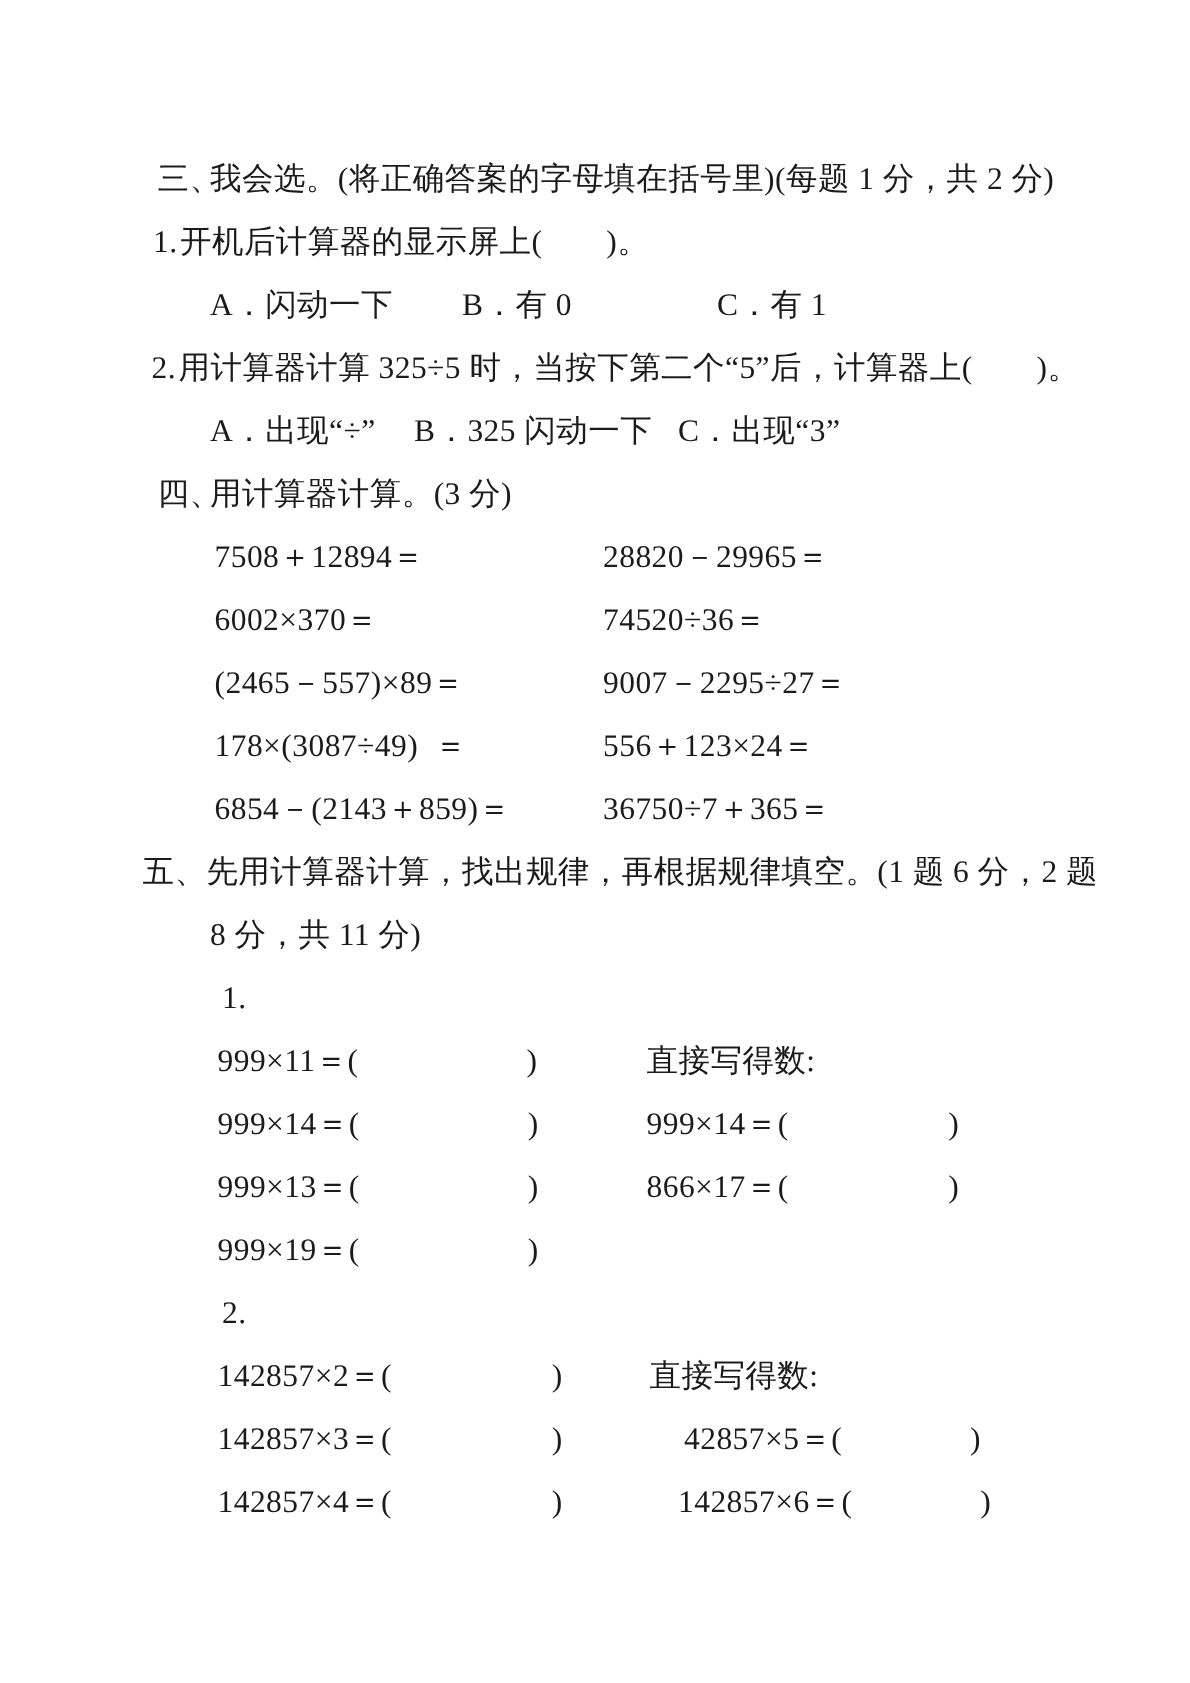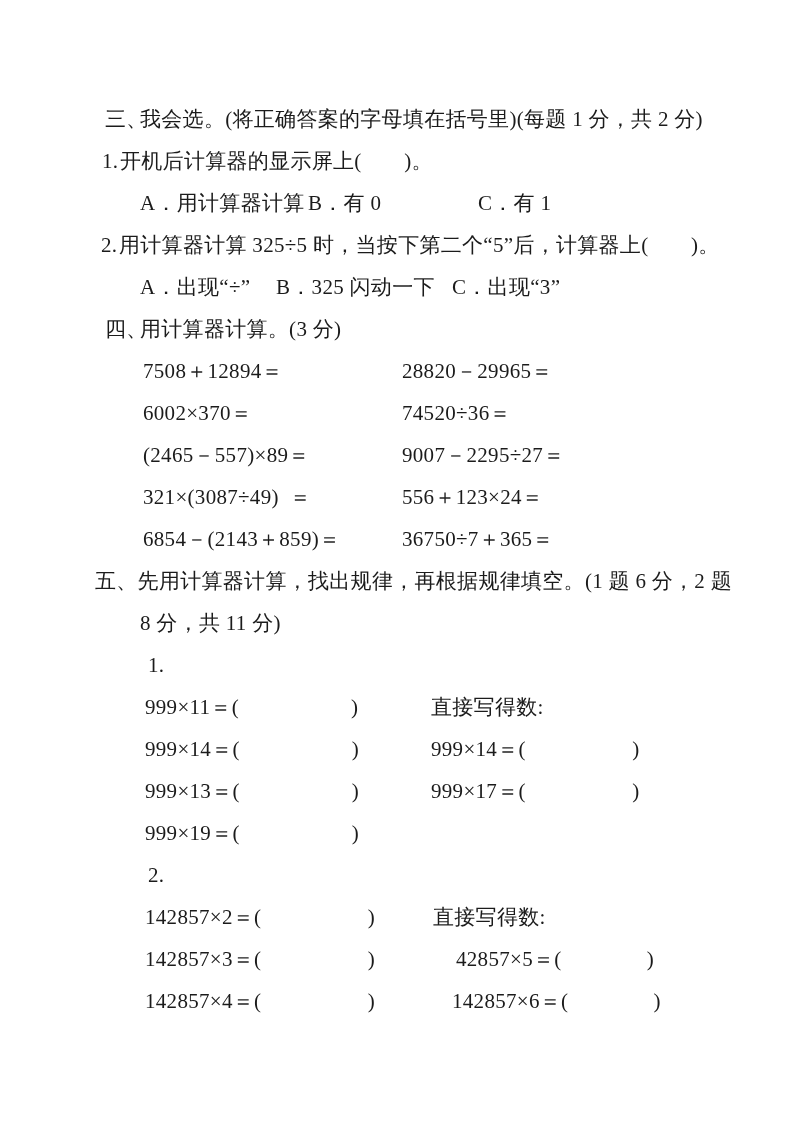--- a/index.html
+++ b/index.html
@@ -41,21 +41,21 @@
       <span style="left:105px">三、</span>
       <span style="left:140px">我会选。(将正确答案的字母填在括号里)(每题 1 分，共 2 分)</span>
     </div>
 
     <div class="line">
       <span style="left:102px">1.</span>
       <span style="left:120px">开机后计算器的显示屏上(　　)。</span>
     </div>
 
     <div class="line">
-      <span style="left:140px">A．用计算器计算</span>
+      <span style="left:140px">A．闪动一下</span>
       <span style="left:308px">B．有 0</span>
       <span style="left:478px">C．有 1</span>
     </div>
 
     <div class="line">
       <span style="left:101px">2.</span>
       <span style="left:119px">用计算器计算 325÷5 时，当按下第二个“5”后，计算器上(　　)。</span>
     </div>
 
     <div class="line">
@@ -75,21 +75,21 @@
     </div>
     <div class="line">
       <span style="left:143px">6002×370＝</span>
       <span style="left:402px">74520÷36＝</span>
     </div>
     <div class="line">
       <span style="left:143px">(2465－557)×89＝</span>
       <span style="left:402px">9007－2295÷27＝</span>
     </div>
     <div class="line">
-      <span style="left:143px">321×(3087÷49)  ＝</span>
+      <span style="left:143px">178×(3087÷49)  ＝</span>
       <span style="left:402px">556＋123×24＝</span>
     </div>
     <div class="line">
       <span style="left:143px">6854－(2143＋859)＝</span>
       <span style="left:402px">36750÷7＋365＝</span>
     </div>
 
     <div class="line">
       <span style="left:95px">五、先用计算器计算，找出规律，再根据规律填空。(1 题 6 分，2 题</span>
     </div>
@@ -103,21 +103,21 @@
     <div class="line">
       <span style="left:145px">999×11＝(　　　　　 )</span>
       <span style="left:431px">直接写得数:</span>
     </div>
     <div class="line">
       <span style="left:145px">999×14＝(　　　　　 )</span>
       <span style="left:431px">999×14＝(　　　　　)</span>
     </div>
     <div class="line">
       <span style="left:145px">999×13＝(　　　　　 )</span>
-      <span style="left:431px">999×17＝(　　　　　)</span>
+      <span style="left:431px">866×17＝(　　　　　)</span>
     </div>
     <div class="line">
       <span style="left:145px">999×19＝(　　　　　 )</span>
     </div>
 
     <div class="line">
       <span style="left:148px">2.</span>
     </div>
     <div class="line">
       <span style="left:145px">142857×2＝(　　　　　)</span>

